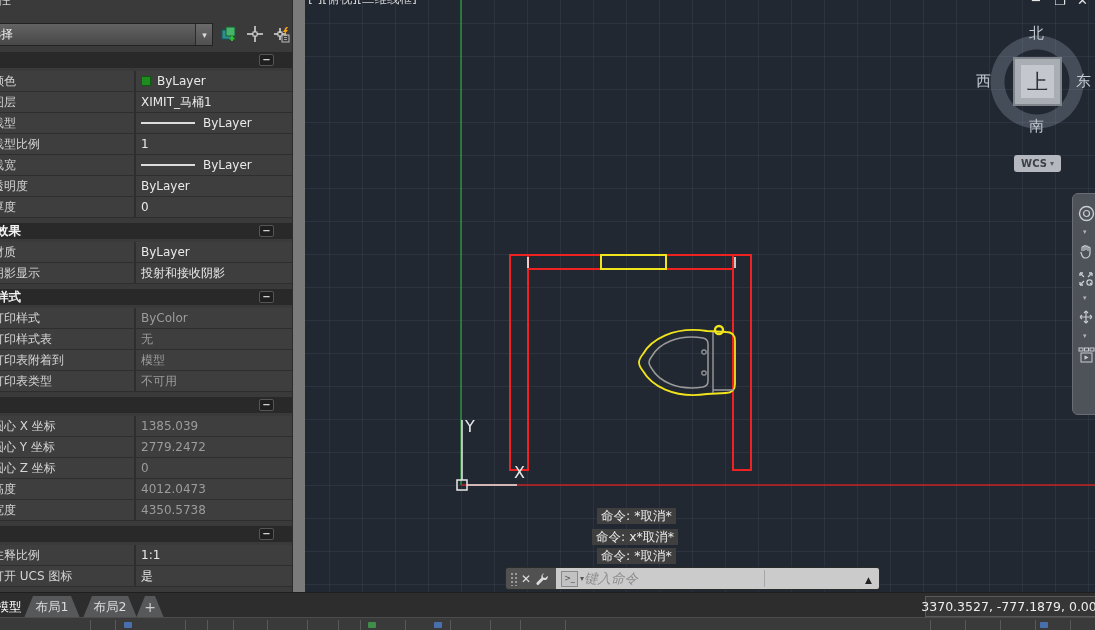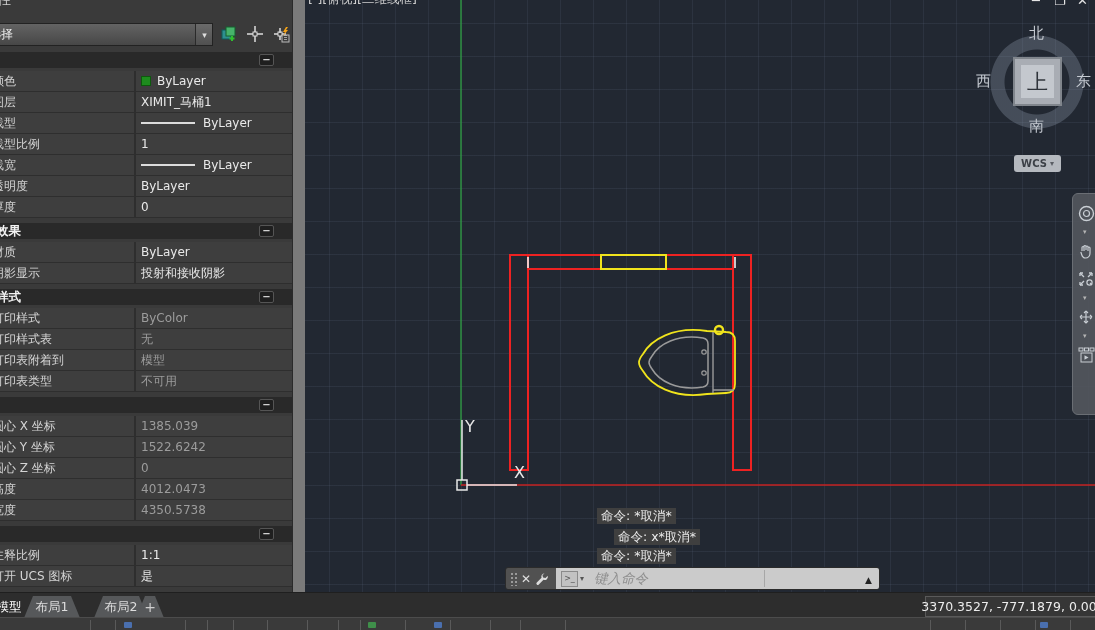--- a/index.html
+++ b/index.html
@@ -57,21 +57,21 @@
 
   
   .cmd-echo{position:absolute;background:#3f3f3f;color:#ececec;font-size:12.5px;padding:0 4px;height:16px;line-height:16px;white-space:nowrap;}
   #cmdbar{position:absolute;left:200px;top:567px;width:375px;height:23px;display:flex;border:1px solid #2b2b2b;border-radius:3px;overflow:hidden;}
   #cmd-left{width:50px;background:#515151;display:flex;align-items:center;gap:4px;padding-left:4px;}
   #grip{width:7px;height:14px;background-image:radial-gradient(#9a9a9a 1px,transparent 1.2px);background-size:4px 4px;}
   #cmd-close{color:#e0e0e0;font-size:12px;font-weight:bold;}
   #cmd-input{flex:1;background:#cbcbcb;display:flex;align-items:center;position:relative;}
   #prompt-box{width:17px;height:16px;margin-left:5px;background:#c2c2c2;border:1px solid #8a8a8a;color:#555;font-size:8px;display:flex;align-items:center;justify-content:center;}
   #prompt-caret{color:#555;font-size:8px;margin-left:2px;}
-  #cmd-placeholder{font-style:italic;color:#8f8f8f;font-size:13.5px;margin-left:10px;}
+  #cmd-placeholder{font-style:italic;color:#8f8f8f;font-size:13.5px;margin-left:0;}
   #cmd-sep{position:absolute;left:208px;top:2px;bottom:2px;width:1px;background:#a7a7a7;}
   #cmd-up{position:absolute;right:7px;top:7px;color:#222;font-size:9px;}
 
   
   #tabrow{position:absolute;left:0;top:592px;width:1095px;height:25px;background:#2d2d2d;border-top:1px solid #1f1f1f;}
   .tab{position:absolute;top:3px;height:22px;display:flex;align-items:center;justify-content:center;font-size:12.5px;color:#dedede;background:#56585a;clip-path:polygon(9px 0,calc(100% - 9px) 0,100% 100%,0 100%);}
   .tab.active{background:#2d2d2d;color:#fff;box-shadow:inset -2px 0 0 #5a5a5a;}
   .tab.plus{color:#cfcfcf;font-size:14px;}
   #coordbox{position:absolute;right:-6px;top:3px;width:176px;height:21px;background:#363636;border:1px solid #5a5a5a;color:#ececec;font-size:12.5px;display:flex;align-items:center;justify-content:center;white-space:nowrap;}
   #bottomstrip{position:absolute;left:0;top:617px;width:1095px;height:13px;background:#3a3a3a;border-top:1px solid #4c4c4c;}
@@ -233,21 +233,21 @@
         <div class="rows">
           <div class="prow">
               <div class="plabel">圆心 X 坐标</div>
               <div class="pvalue dim">
                 <span>1385.039</span>
               </div>
             </div>
           <div class="prow">
               <div class="plabel">圆心 Y 坐标</div>
               <div class="pvalue dim">
-                <span>1522.6242</span>
+                <span>2779.2472</span>
               </div>
             </div>
           <div class="prow">
               <div class="plabel">圆心 Z 坐标</div>
               <div class="pvalue dim">
                 <span>0</span>
               </div>
             </div>
           <div class="prow">
               <div class="plabel">高度</div>
@@ -374,21 +374,21 @@
             <rect x="1" y="1" width="4" height="3" fill="none" stroke="#c9ced4"></rect>
             <rect x="6.5" y="1" width="4" height="3" fill="none" stroke="#c9ced4"></rect>
             <rect x="12" y="1" width="4" height="3" fill="none" stroke="#c9ced4"></rect>
             <rect x="3" y="6" width="11" height="9" fill="none" stroke="#c9ced4"></rect>
             <path d="M6.5 8.2v4.6l4-2.3z" fill="#c9ced4"></path>
           </svg>
         </div>
     </div>
 
     <div class="cmd-echo" style="left:292px;top:508px">命令: *取消*</div>
-    <div class="cmd-echo" style="left:309px;top:529px">命令: x*取消*</div>
+    <div class="cmd-echo" style="left:287px;top:529px">命令: x*取消*</div>
     <div class="cmd-echo" style="left:292px;top:548px">命令: *取消*</div>
 
     <div id="cmdbar">
       <div id="cmd-left">
         <span id="grip"></span>
         <span id="cmd-close">✕</span>
         <svg width="14" height="14" viewBox="0 0 14 14">
             <path d="M9.5 1.5a3.2 3.2 0 00-3 4.3L1.8 10.5a1.4 1.4 0 102 2l4.7-4.7a3.2 3.2 0 004.2-4L10.5 6 8 5.5 7.5 3z" fill="#dcdcdc"></path>
           </svg>
       </div>
@@ -402,21 +402,21 @@
     </div>
   </div>
 
   <div id="tabrow">
     <div class="tab active" style="left:-22px;width:62px">
         <span>模型</span>
       </div>
     <div class="tab" style="left:24px;width:56px">
         <span>布局1</span>
       </div>
-    <div class="tab" style="left:94px;width:54px">
+    <div class="tab" style="left:83px;width:54px">
         <span>布局2</span>
       </div>
     <div class="tab plus" style="left:136px;width:28px">
         <span>+</span>
       </div>
     <div id="coordbox">
         <span>3370.3527, -777.1879, 0.000</span>
       </div>
   </div>
 

